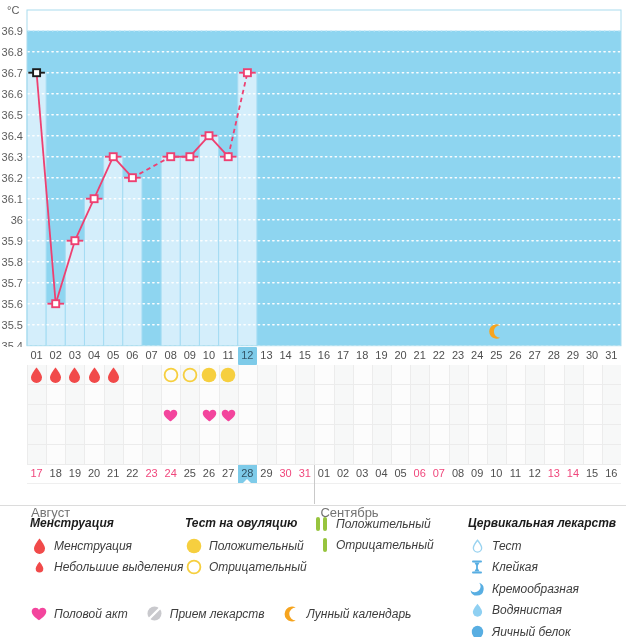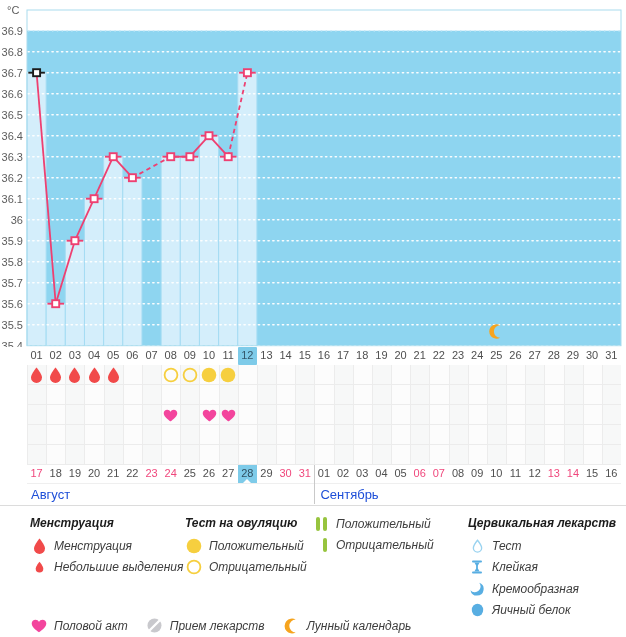--- a/index.html
+++ b/index.html
@@ -26,42 +26,42 @@
 
   
   .cal{position:relative;width:626px;}
   .cal-days{margin-left:27px;width:594px;height:18px;display:flex;}
   .cal-cell{flex:1;text-align:center;font-size:11px;line-height:17px;color:#4f4f4f;position:relative;}
   .cal-cell.wknd{color:#f0477c;}
   .cal-cell.today{background:#7ecbe9;color:#2f4f60;}
   .cal-cell.today::after{content:"";position:absolute;bottom:0;left:50%;margin-left:-4px;
       border-left:4px solid transparent;border-right:4px solid transparent;border-bottom:4px solid #ffffff;}
   .month-row{position:relative;height:21px;border-top:1px solid #efefef;margin-left:27px;width:594px;}
-  .month-label{position:absolute;top:3px;font-size:13px;color:#1d4ed8;}
+  .month-label{position:absolute;top:21px;font-size:13px;color:#737373;}
   #month-sep{position:absolute;width:1px;background:#c9c9c9;top:0;height:39px;}
 
   .hline{border-top:1px solid #dcdcdc;width:626px;}
 
   
   .legend{position:relative;padding:10px 0 0 30px;height:122px;font-size:12px;color:#3d3d3d;font-style:italic;}
   .lcols{display:flex;}
   .lcol{box-sizing:border-box;}
   .lcol.c1{width:155px;}
   .lcol.c2{width:127px;}
   .lcol.c3{width:156px;}
   .lhead{font-weight:700;color:#1c1c1c;margin-bottom:8px;}
   .litem{display:flex;align-items:center;height:15px;margin-bottom:6.5px;}
   .lic{width:18px;display:flex;justify-content:center;align-items:center;}
   .llabel{margin-left:6px;white-space:nowrap;}
   .pt{display:inline-flex;gap:3px;}
   .ptbar{width:4px;height:14px;border-radius:2px;background:#97c43e;}
   .ptbar.pale{background:#d6e8b2;}
   .ptbar.ghost{visibility:hidden;}
   .legend-bottom{position:absolute;left:30px;bottom:5px;display:flex;align-items:center;}
-  .legend-bottom .litem{margin-bottom:0;margin-right:18px;}
+  .legend-bottom .litem{margin-bottom:12px;margin-right:18px;}
 </style>
 </head>
 <body>
 
 <div class="wrap">
 
   <svg id="chart-svg" width="626" height="347">
       <rect x="27" y="10" width="594" height="335.7" fill="#ffffff"></rect>
       <rect x="27" y="30.7" width="594" height="315.0" fill="#8ed5f0"></rect>
       <line x1="28" y1="30.7" x2="620" y2="30.7" stroke="#c9eaf8" stroke-width="1.5" stroke-dasharray="1.4 3.4"></line>
@@ -394,20 +394,28 @@
         <div class="litem">
           <span class="lic">
             <svg width="14" height="14" viewBox="-7 -7 14 14">
                 <path d="M3.3 -5.7 A6.6 6.6 0 1 0 3.3 5.7 A5.1 5.1 0 1 1 3.3 -5.7 Z" fill="#58aee2" transform="rotate(-130)"></path>
               </svg>
             </span>
           <span class="llabel">Кремообразная</span>
         </div>
         <div class="litem">
           <span class="lic">
+            <svg width="11" height="14" viewBox="0 0 13 16">
+                <path d="M6.5 0.5 C6.5 0.5 1 7 1 10.4 a5.5 5.5 0 0 0 11 0 C12 7 6.5 0.5 6.5 0.5 Z" fill="#8fd0f2"></path>
+              </svg>
+            </span>
+          <span class="llabel">Водянистая</span>
+        </div>
+        <div class="litem">
+          <span class="lic">
             <svg width="13" height="14">
                 <ellipse cx="6.5" cy="7" rx="5.7" ry="6.2" fill="#58aee2"></ellipse>
               </svg>
             </span>
           <span class="llabel">Яичный белок</span>
         </div>
       </div>
     </div>
 
     <div class="legend-bottom">

